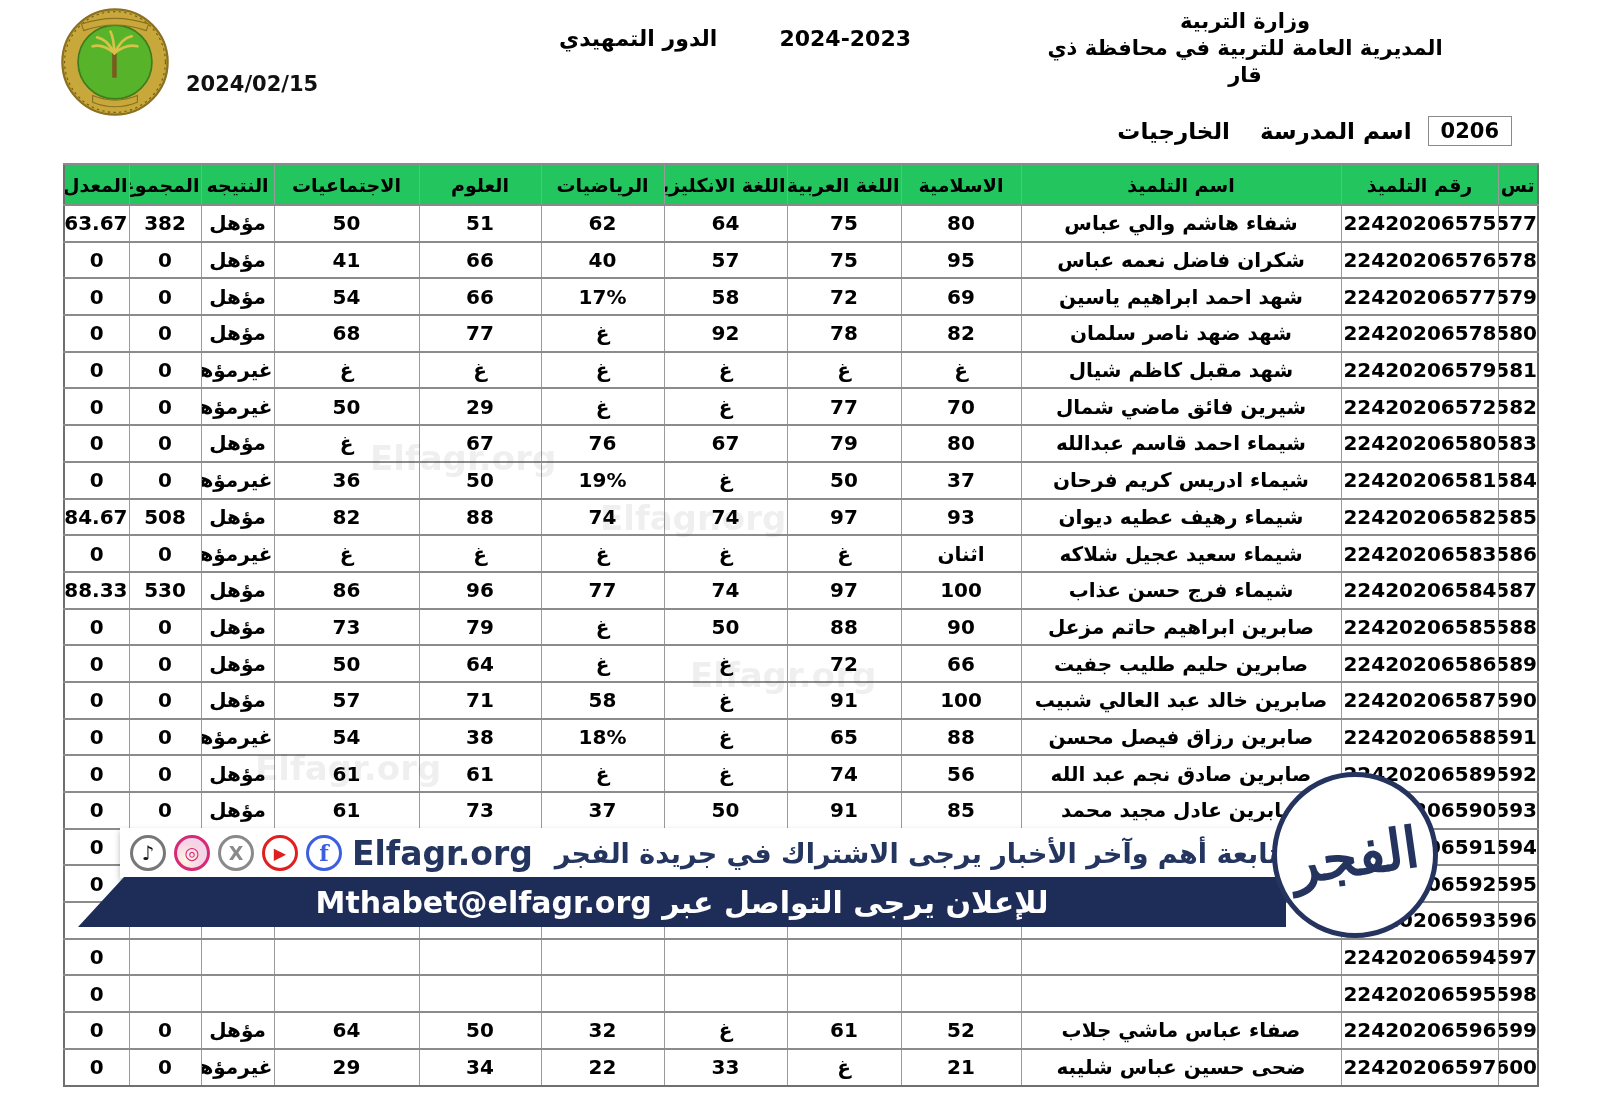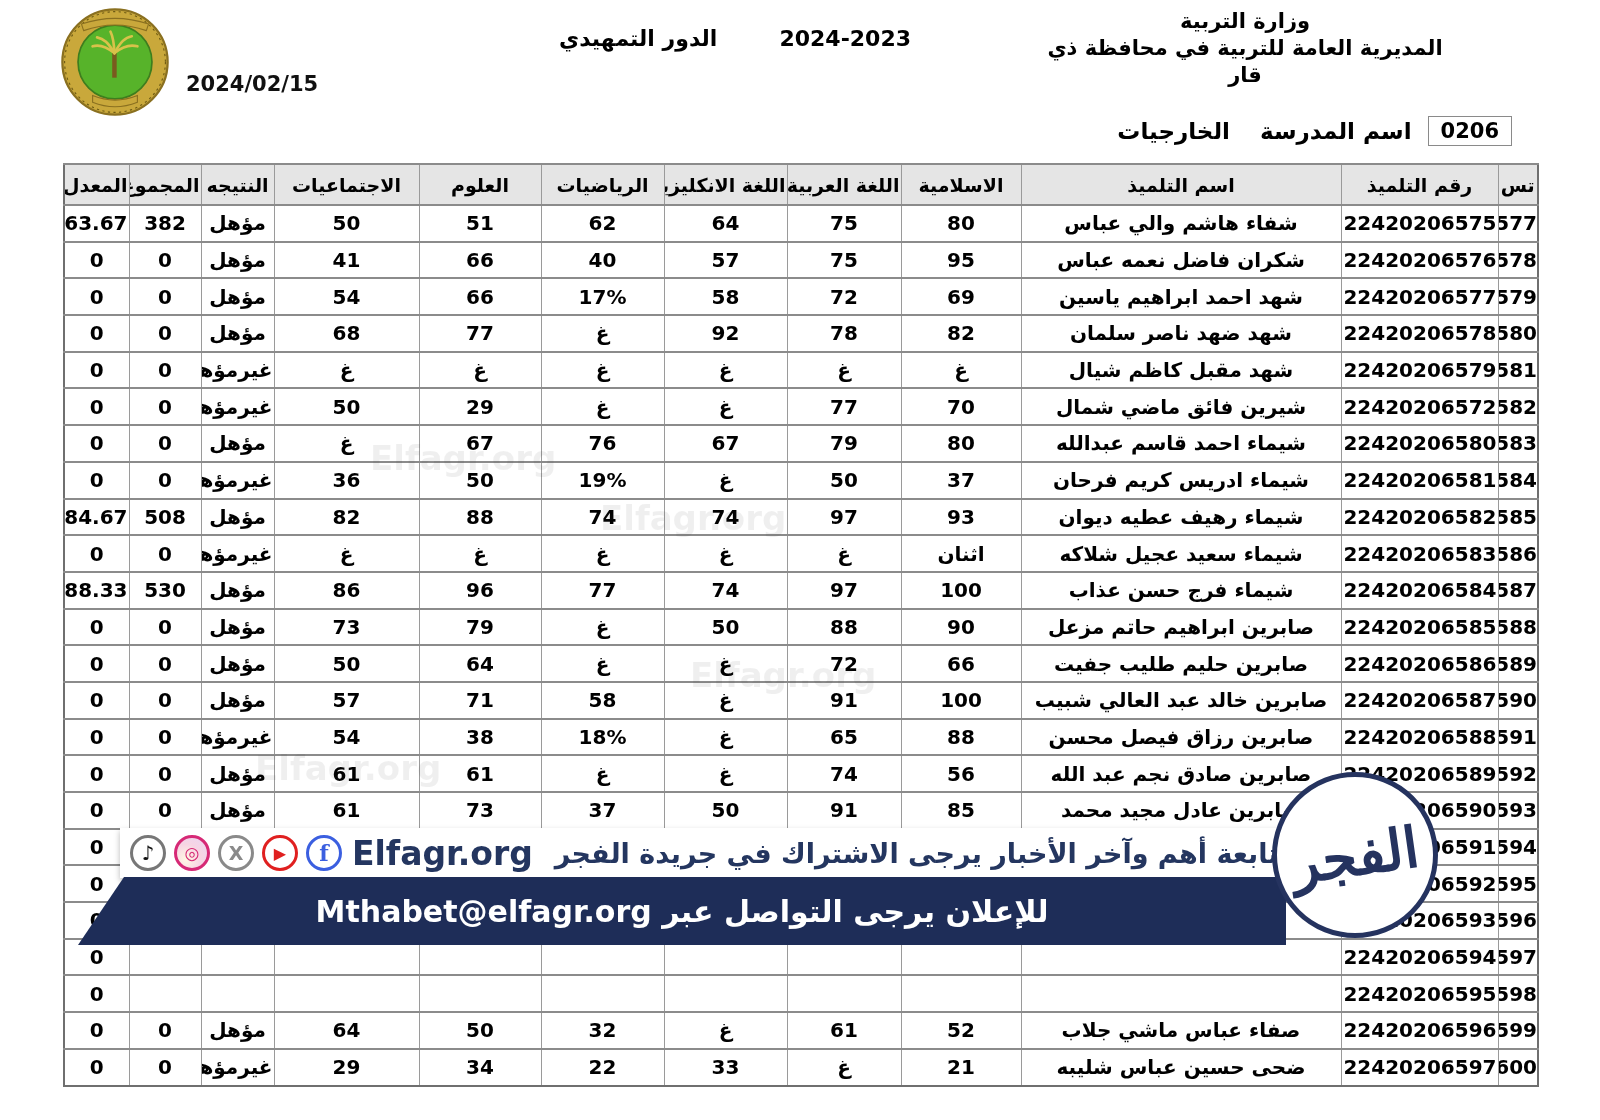--- a/index.html
+++ b/index.html
@@ -24,21 +24,21 @@
   .school-label,.school-name{font-size:23px;font-weight:bold;}
   .school-name{margin-right:14px;}
 
   
   .grid-wrap{left:63px;top:163px;width:1474px;z-index:1;}
   table.grid{border-collapse:collapse;table-layout:fixed;width:1474px;direction:rtl;}
   table.grid th,table.grid td{border:1px solid #9a9a9a;border-top:2px solid #8b8b8b;
       font-weight:bold;color:#000;text-align:center;vertical-align:middle;
       overflow:hidden;white-space:nowrap;}
   table.grid{border:2px solid #6f6f6f;}
-  table.grid th{background:#e5e5e5;height:37px;font-size:19px;}
+  table.grid th{background:#22c55e;height:37px;font-size:19px;}
   table.grid td{height:32.7px;font-size:20px;background:#fff;}
   td.student-name{text-align:right;padding:0 8px;font-size:19px;}
   td.student-number{font-size:21px;}
   td.serial{font-size:19px;}
   td.result{font-size:18px;}
   td.hl{background:#8ee0c0;color:#000099;margin-left:42px;}
 
   
   .wm{color:#333;opacity:0.07;font-size:34px;font-weight:bold;z-index:2;pointer-events:none;}
 
@@ -57,21 +57,21 @@
   .ic-instagram::before{content:"◎";}
   .ic-x{border:3px solid #8a8a8a;color:#8a8a8a;font-size:19px;}
   .ic-x::before{content:"X";}
   .ic-youtube{border:3px solid #e02020;color:#e02020;font-size:16px;}
   .ic-youtube::before{content:"▶";}
   .ic-facebook{border:3px solid #3b5fe0;color:#3b5fe0;font-size:22px;font-family:"DejaVu Serif",serif;}
   .ic-facebook::before{content:"f";}
   .site-name{color:#243660;font-size:33px;font-weight:bold;margin:0 14px 0 10px;letter-spacing:0px;}
   .strip-white .ar{flex:1;direction:rtl;text-align:left;color:#243660;font-size:27px;
       font-weight:bold;padding-left:8px;white-space:nowrap;}
-  .strip-navy{left:78px;top:877px;width:1208px;height:68px;background:#1e2d58;z-index:4;
+  .strip-navy{left:78px;top:877px;width:1208px;height:50px;background:#1e2d58;z-index:4;
       clip-path:polygon(46px 0,100% 0,100% 100%,0 100%);
       display:flex;align-items:center;justify-content:center;}
   .strip-navy .txt{direction:rtl;color:#fff;font-size:30px;font-weight:bold;white-space:nowrap;}
   .fajr-circle{left:1272px;top:772px;width:166px;height:166px;border-radius:50%;
       background:#fff;border:5px solid #25335f;z-index:5;box-sizing:border-box;
       display:flex;align-items:center;justify-content:center;}
   .fajr-circle .cal{font-family:"DejaVu Serif",serif;font-weight:bold;font-size:56px;
       color:#25335f;transform:rotate(-8deg);}
 
   .page-num{left:63px;top:1005px;width:1474px;text-align:center;font-size:21px;font-weight:bold;}

